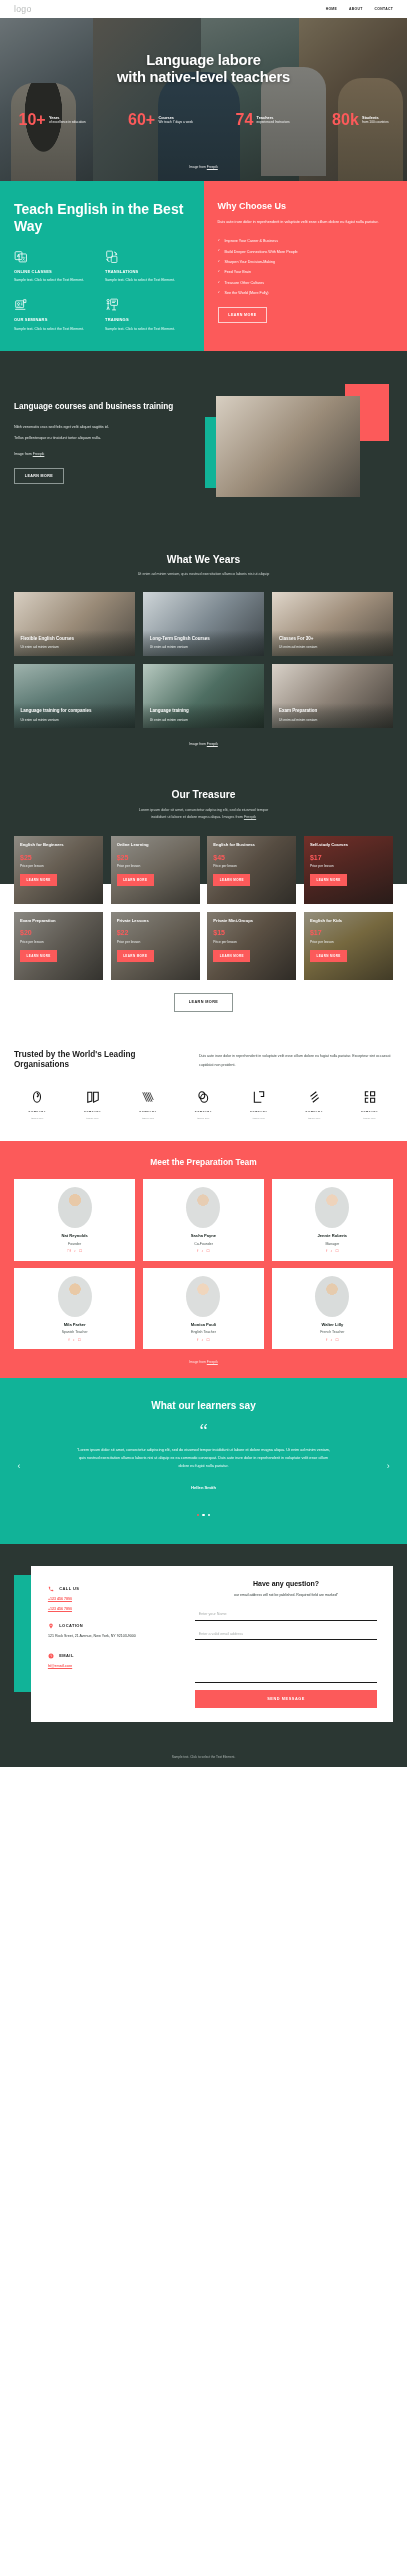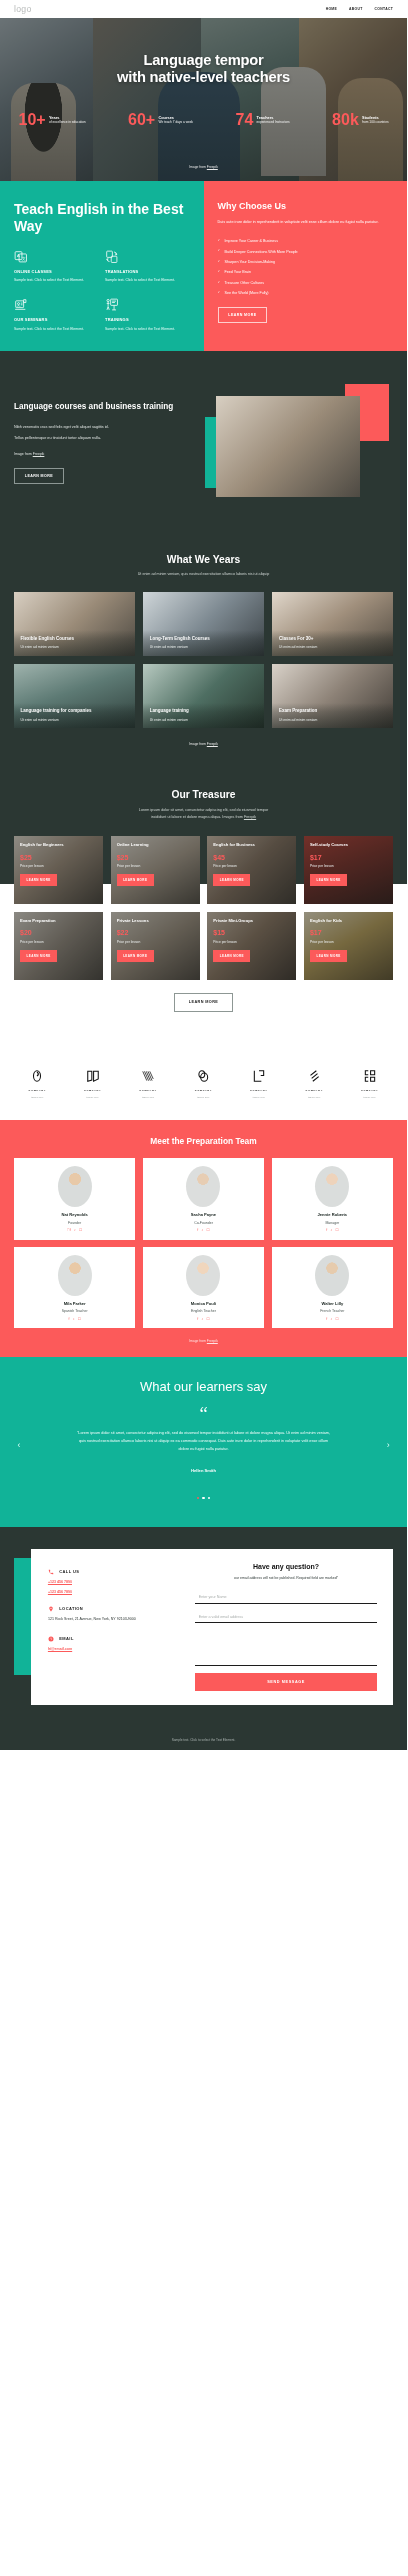--- a/index.html
+++ b/index.html
@@ -187,21 +187,21 @@
   }
   .m-name { font-size: 4.1px; font-weight: 700; color: #16211d; }
   .m-role { font-size: 3.5px; color: #4c5754; margin-top: 3.3px; }
   .socials { display: flex; justify-content: center; gap: 3.3px; margin-top: 4.4px; }
   .socials span { font-size: 3.5px; color: #fc5a5a; line-height: 1; }
   .team-credit { font-size: 3.3px; color: #ffe3e3; margin-top: 11px; }
   .team-credit .lnk { text-decoration: underline; }
 
   
   .testi { background: #11b398; padding: 22px 14px 28px; text-align: center; position: relative; }
-  .testi h2 { font-size: 13px; font-weight: 400; color: #fff; text-align: center; }
+  .testi h2 { font-size: 10px; font-weight: 700; color: #fff; text-align: center; }
   .quote-mark { font-size: 18.5px; color: #fff; line-height: .75; margin-top: 14px; font-family: "Liberation Serif", serif; }
   .testi-text {
     max-width: 256px; margin: 7.6px auto 0; color: #f2fffc;
     font-size: 3.8px; line-height: 2.1;
   }
   .testi-name { margin-top: 14px; font-size: 4.1px; font-weight: 700; color: #fff; }
   .arrow { position: absolute; top: 83px; font-size: 8.7px; color: #d8fff6; cursor: pointer; }
   .arrow.left { left: 17.4px; } .arrow.right { right: 17.4px; }
   .dots { display: flex; gap: 2.7px; justify-content: center; margin-top: 24px; }
   .dots i { width: 2.7px; height: 2.7px; border-radius: 50%; background: #fff; display: block; }
@@ -300,21 +300,21 @@
       <div class="hp g2" style="left:299px;top:0;width:109px;height:163px;"></div>
       <div class="hp" style="left:11px;top:65px;width:65px;height:98px;background:radial-gradient(ellipse at 50% 30%,#2a2622 0 40%,transparent 41%),linear-gradient(#cbbfae,#8c8275);border-radius:22px 22px 0 0;"></div>
       <div class="hp" style="left:158px;top:54px;width:82px;height:109px;background:linear-gradient(#33536b,#22394a);border-radius:33px 33px 0 0;"></div>
       <div class="hp" style="left:338px;top:60px;width:65px;height:103px;background:linear-gradient(#c6a47a,#8a7354);border-radius:24px 24px 0 0;"></div>
       <div class="hp" style="left:261px;top:49px;width:65px;height:109px;background:linear-gradient(#ded8d0,#a8a198);border-radius:22px 22px 0 0;"></div>
     </div>
     <div class="hero-overlay"></div>
 
     <div class="hero-inner">
       <div class="hero-title">
-        <span>Language tempor</span><br>
+        <span>Language labore</span><br>
         <span>with native-level teachers</span>
       </div>
     </div>
 
     <div class="hero-stats">
       <div class="stat">
         <div class="stat-num">10+</div>
         <div class="stat-txt">
           <span class="stat-label">Years</span>
           <span class="stat-sub">of excellence in education</span>
@@ -594,20 +594,24 @@
         </div>
 
         <div class="learn-center">
           <button class="btn-bordered">LEARN MORE</button>
         </div>
       </div>
     </div>
   </div>
 
   <div class="trusted">
+    <div class="trusted-top">
+      <h2>Trusted by the World's Leading Organisations</h2>
+      <div class="tp">Duis aute irure dolor in reprehenderit in voluptate velit esse cillum dolore eu fugiat nulla pariatur. Excepteur sint occaecat cupidatat non proident.</div>
+    </div>
     <div class="logo-row">
 
       <div class="logo-item">
         <span>
           <svg viewBox="0 0 24 24" fill="none" stroke="#111" stroke-width="1.8">
               <ellipse cx="12" cy="12" rx="6" ry="9"></ellipse>
               <path d="M12 5c3 2 3 5 0 7" stroke-width="2.2"></path>
             </svg>
         </span>
         <span class="logo-name">COMPANY</span>

